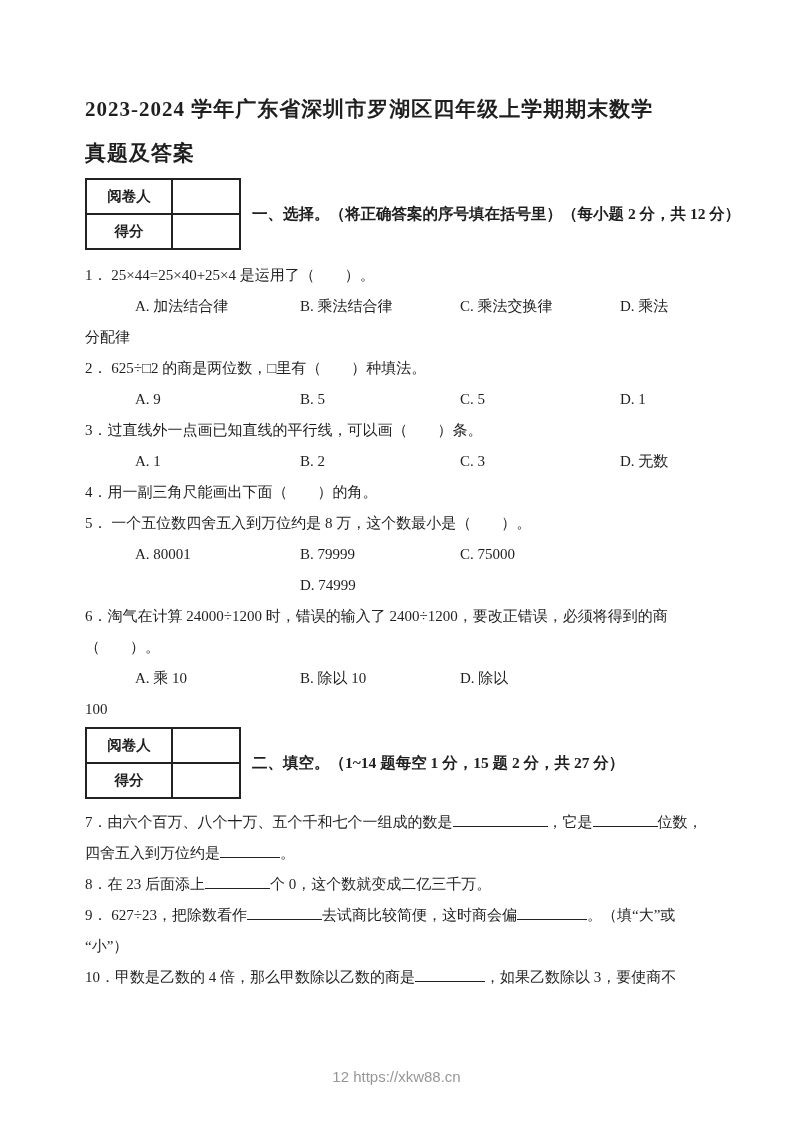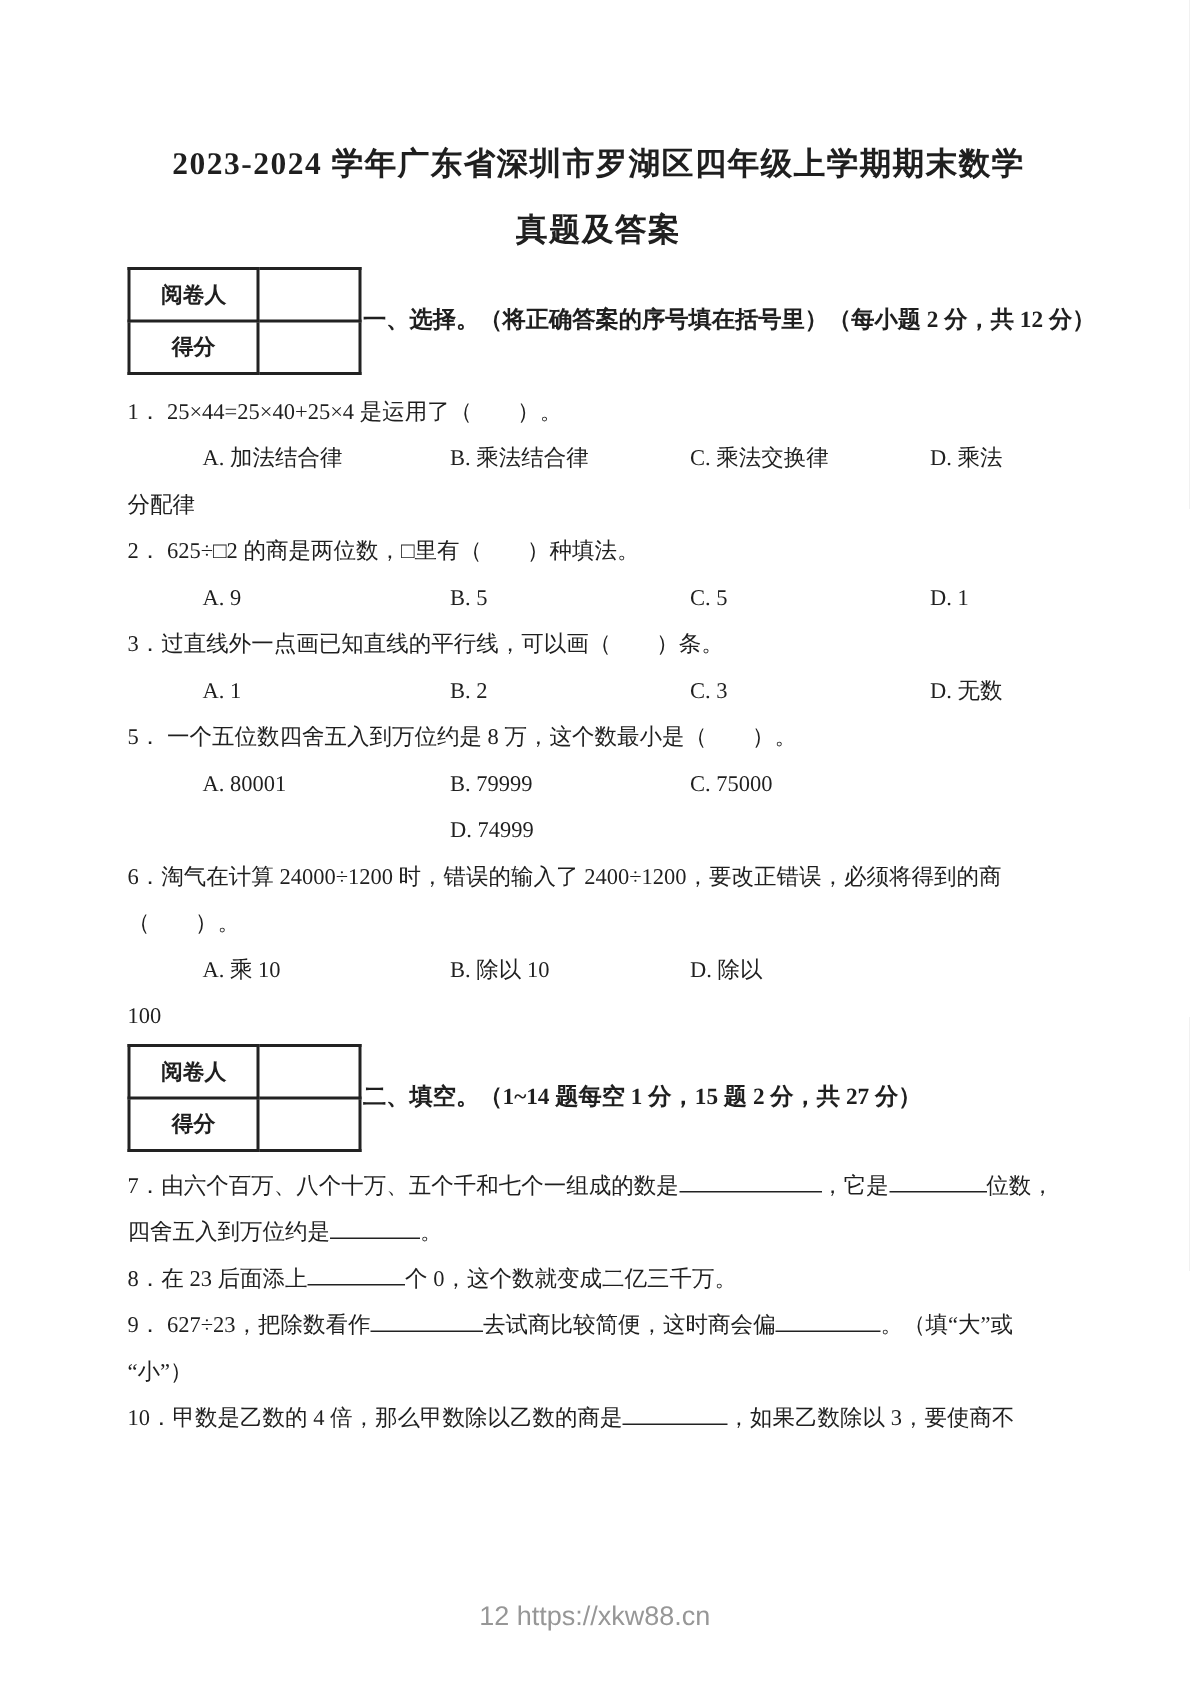--- a/index.html
+++ b/index.html
@@ -13,21 +13,20 @@
     overflow:hidden;
     margin:0 auto;
   }
   .content {
     position:absolute;
     left:85px; top:0;
     width:628px;
     padding-top:94px;
   }
   .title-line {
-    text-align:center;
     font-weight:bold;
     font-size:21px;
     line-height:30px;
     letter-spacing:1px;
   }
   .title-line.second { margin-top:14px; }
 
   .header-row {
     display:flex;
     align-items:center;
@@ -41,21 +40,21 @@
     vertical-align:middle;
     font-size:14.5px;
     height:35px;
   }
   td.score-lbl { width:86px; font-weight:bold; }
   td.score-val { width:68px; }
   .section-heading {
     font-weight:bold;
     font-size:15.5px;
     line-height:22px;
-    padding-left:1px;
+    padding-left:11px;
     white-space:nowrap;
   }
 
   .q-area { margin-top:10px;font-family:Liberation Serif, serif; }
   .q-line {
     font-size:15px;
     line-height:31px;
     height:31px;
     white-space:nowrap;
   }
@@ -79,21 +78,21 @@
   }
   .w95 { width:95px; } .w75 { width:75px; } .w70 { width:70px; }
   .w65 { width:65px; } .w60 { width:60px; }
 
   .footer {
     position:absolute;
     left:0; top:1064px;
     width:100%;
     text-align:center;
     color:#979797;
-    font-size:18px;
+    font-size:15px;
     line-height:26px;
     font-family:"Liberation Sans","DejaVu Sans",sans-serif;
   }
 </style>
 </head>
 <body>
 
 <div class="page">
   <div class="content">
 
@@ -136,20 +135,21 @@
       </div>
 
       <div class="q-line">3．过直线外一点画已知直线的平行线，可以画（　　）条。</div>
       <div class="opt-row">
         <span>A. 1</span>
         <span>B. 2</span>
         <span>C. 3</span>
         <span>D. 无数</span>
       </div>
 
+      <div class="q-line">4．用一副三角尺能画出下面（　　）的角。</div>
 
       <div class="q-line">5．  一个五位数四舍五入到万位约是 8 万，这个数最小是（　　）。</div>
       <div class="opt-row">
         <span>A. 80001</span>
         <span>B. 79999</span>
         <span>C. 75000</span>
         <span></span>
       </div>
       <div class="q-line indent-d">D. 74999</div>
 

